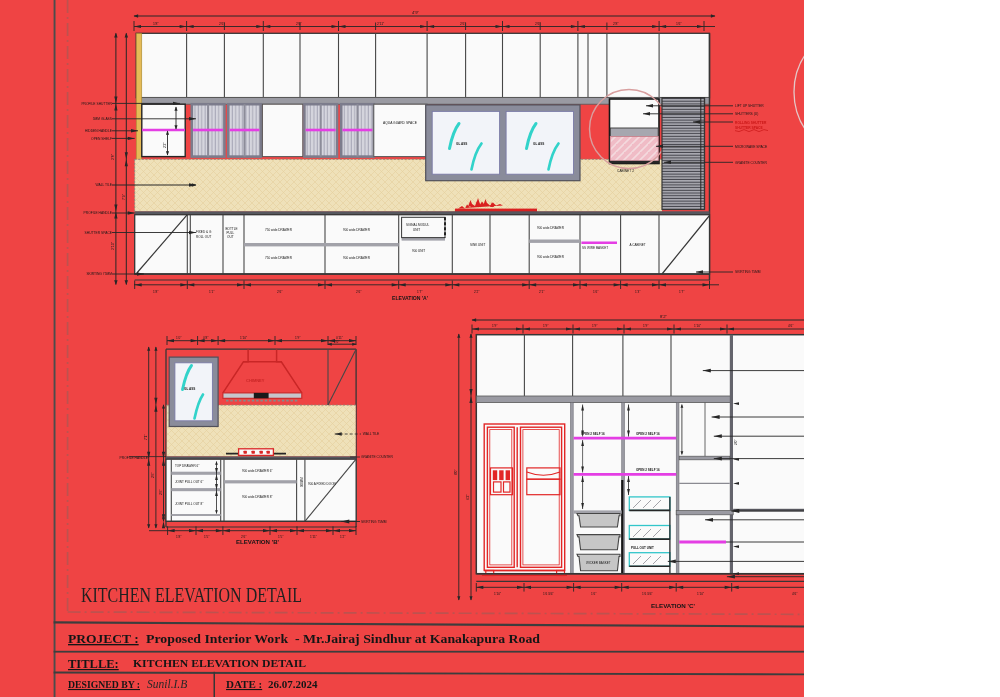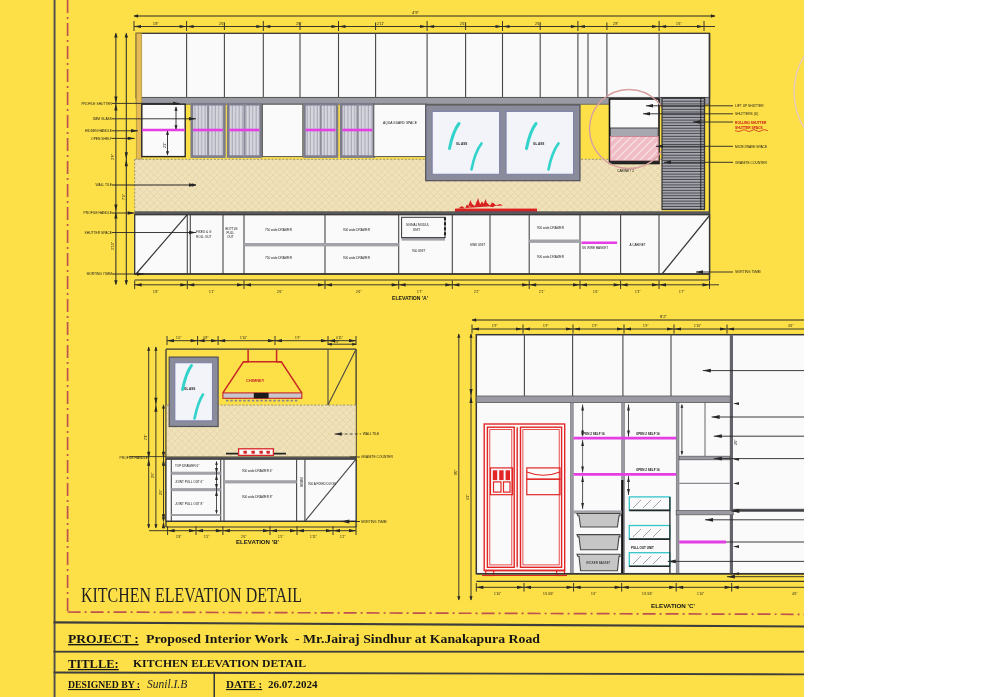--- a/index.html
+++ b/index.html
@@ -1,16 +1,16 @@
 <!DOCTYPE html>
 <html><head>
 <meta charset="utf-8">
 <style>
 html,body{margin:0;padding:0;background:#fff;}
-#page{position:relative;width:804px;height:697px;background:#fde047;overflow:hidden;
+#page{position:relative;width:804px;height:697px;background:#ef4444;overflow:hidden;
 font-family:"Liberation Sans",sans-serif;}
 svg{position:absolute;left:0;top:0;filter:blur(0.22px) contrast(0.96);}
 .t{font-family:"Liberation Sans",sans-serif;fill:#111;}
 .ser{font-family:"Liberation Serif",serif;}
 </style>
 </head>
 <body>
 <div id="page">
 <svg width="1000" height="697" viewBox="0 0 1000 697">
 <defs>

